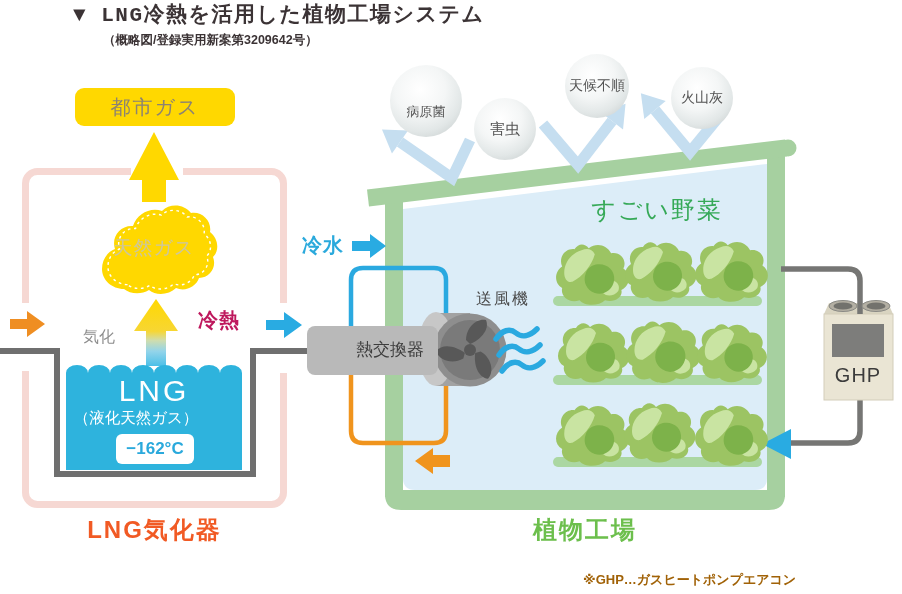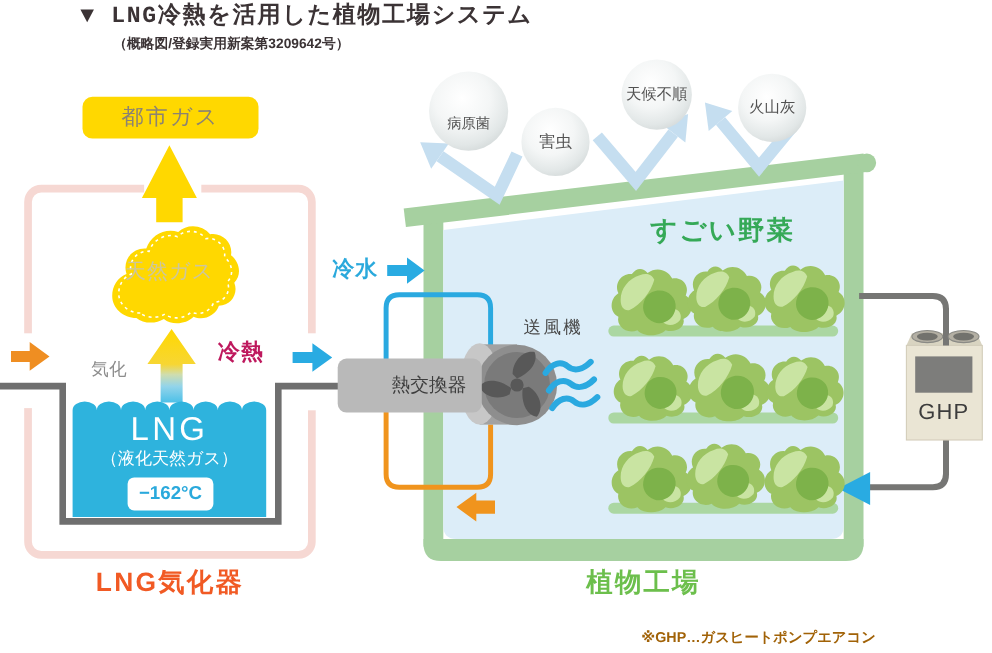--- a/index.html
+++ b/index.html
@@ -12,29 +12,29 @@
   .ctr{text-align:center;}
   .flexc{display:flex;align-items:center;justify-content:center;}
   .title{left:73px;top:4px;font-size:21px;font-weight:bold;letter-spacing:1.5px;color:#3b3335;font-family:Liberation Mono, monospace;}
   .subtitle{left:103px;top:34px;font-size:12.5px;font-weight:bold;color:#3b3335;}
   .citygas{left:75px;top:88px;width:160px;height:38px;background:#ffd800;border-radius:9px;
            font-size:20px;color:#8c8372;letter-spacing:2px;}
   .natgas{left:94px;top:238px;width:120px;font-size:19px;color:#cdc69e;letter-spacing:1px;}
   .kika{left:83px;top:328px;font-size:16px;color:#8d8d8d;}
   .reinetsu{left:198px;top:309px;font-size:20px;font-weight:bold;color:#be185d;letter-spacing:1px;}
   .lngname{left:66px;top:374px;width:176px;font-size:30px;color:#ffffff;letter-spacing:3px;}
-  .lngsub{left:66px;top:409px;width:176px;font-size:15.5px;color:#ffffff;}
+  .lngsub{left:48px;top:409px;width:176px;font-size:15.5px;color:#ffffff;}
   .tempbox{left:116px;top:434px;width:78px;height:30px;background:#ffffff;border-radius:6px;
            font-size:17px;font-weight:bold;color:#2aa9dc;}
   .vapcap{left:22px;top:517px;width:265px;font-size:24px;font-weight:bold;color:#f15a24;letter-spacing:2px;text-align:center;}
   .reisui{left:302px;top:234px;font-size:20px;font-weight:bold;color:#2aa9dc;letter-spacing:1px;}
   .hex{left:307px;top:326px;width:96px;height:49px;background:#b9b9b9;border-radius:8px;
        font-size:17px;color:#3d3d3d;padding-left:35px;}
   .blower{left:476px;top:290px;font-size:16px;color:#4a4a4a;letter-spacing:2px;}
-  .headline{left:557px;top:197px;width:200px;font-size:24px;font-weight:bold;color:#35a957;letter-spacing:2px;}
+  .headline{left:557px;top:197px;width:200px;font-size:24px;font-weight:normal;color:#35a957;letter-spacing:2px;}
   .threat{position:absolute;width:72px;text-align:center;color:#525252;}
   .t0{left:390px;top:92px;font-size:13px;margin-top:11px;}
   .t1{left:469px;top:120px;font-size:15px;}
   .t2{left:561px;top:77px;font-size:14px;}
   .t3{left:666px;top:89px;font-size:14px;font-family:Liberation Serif, serif;}
   .ghplbl{left:823px;top:364px;width:70px;font-size:20px;color:#3c3c3c;letter-spacing:1px;}
   .factcap{left:430px;top:517px;width:310px;font-size:24px;font-weight:bold;color:#6cbf4c;letter-spacing:2px;}
   .footnote{left:583px;top:573px;font-size:13px;font-weight:bold;color:#a16207;}
 </style>
 </head>

